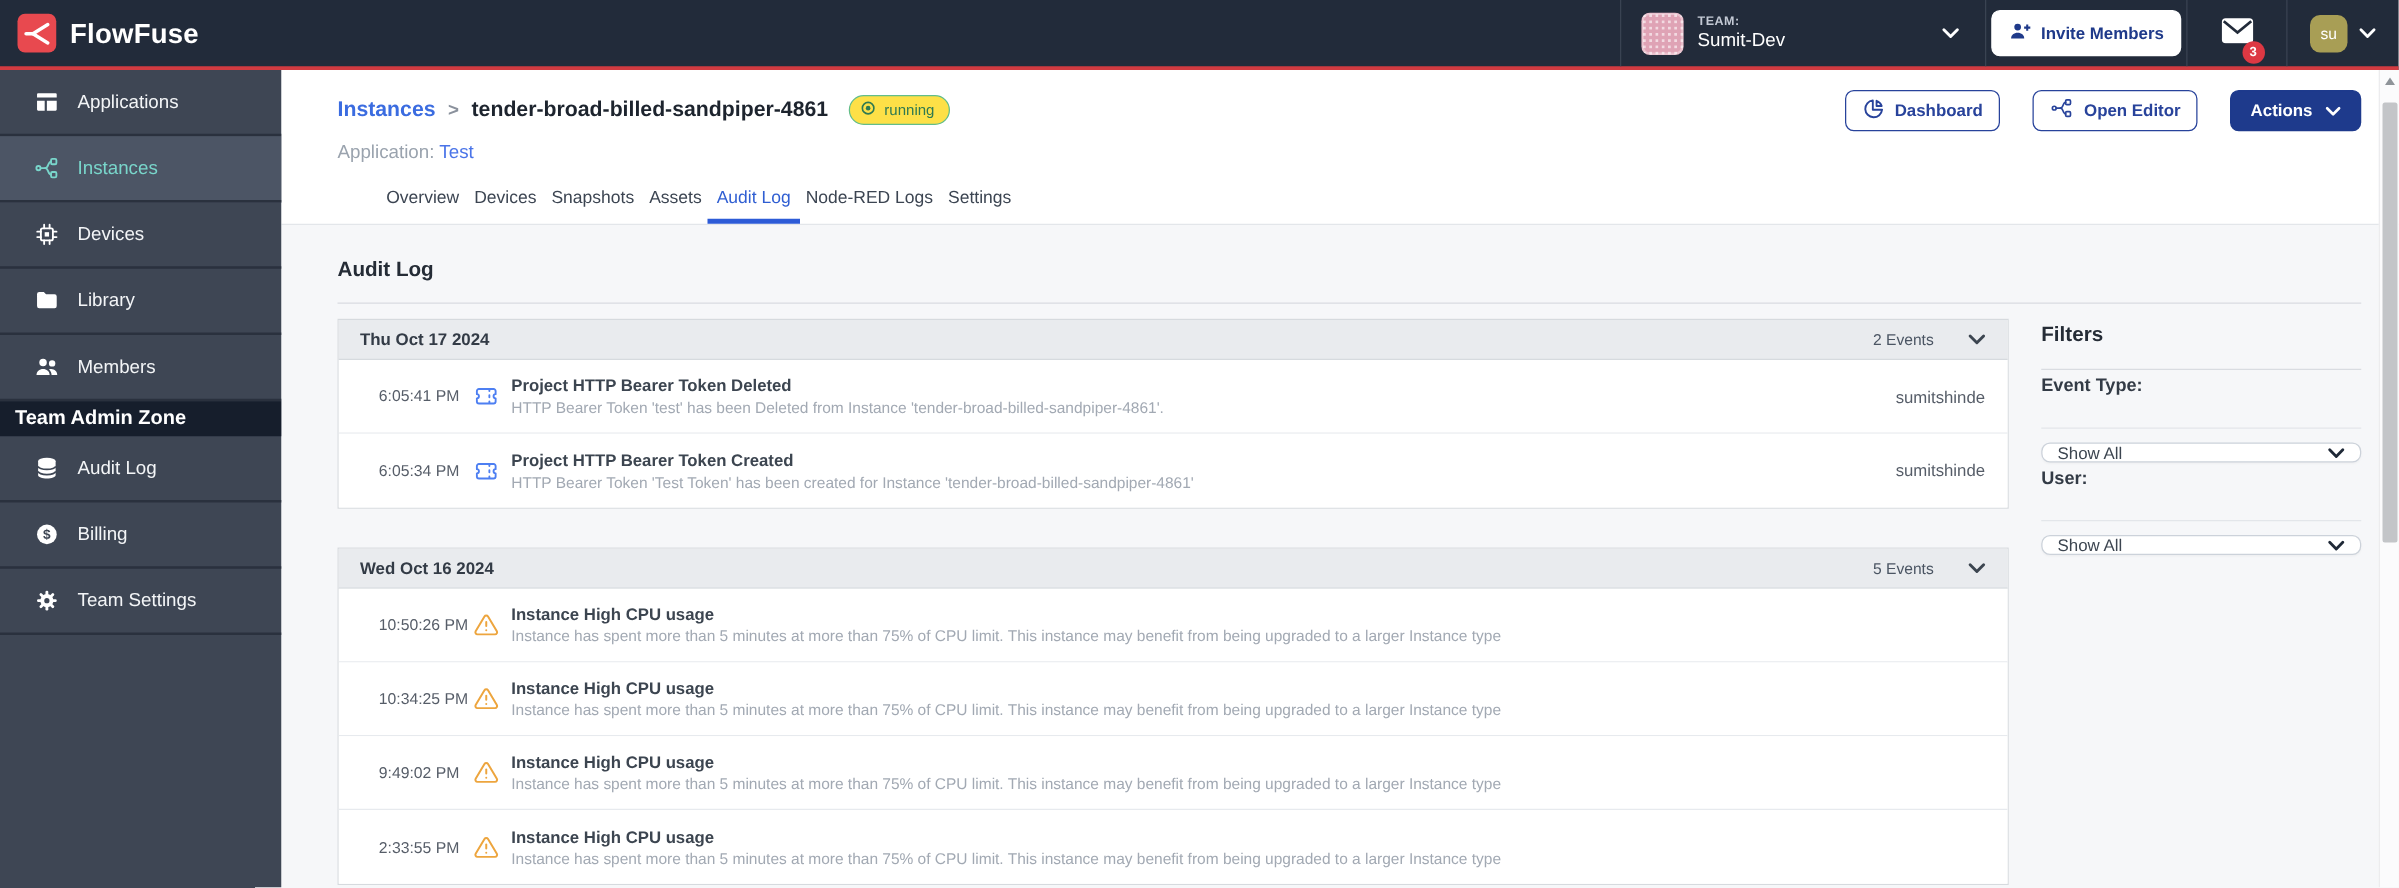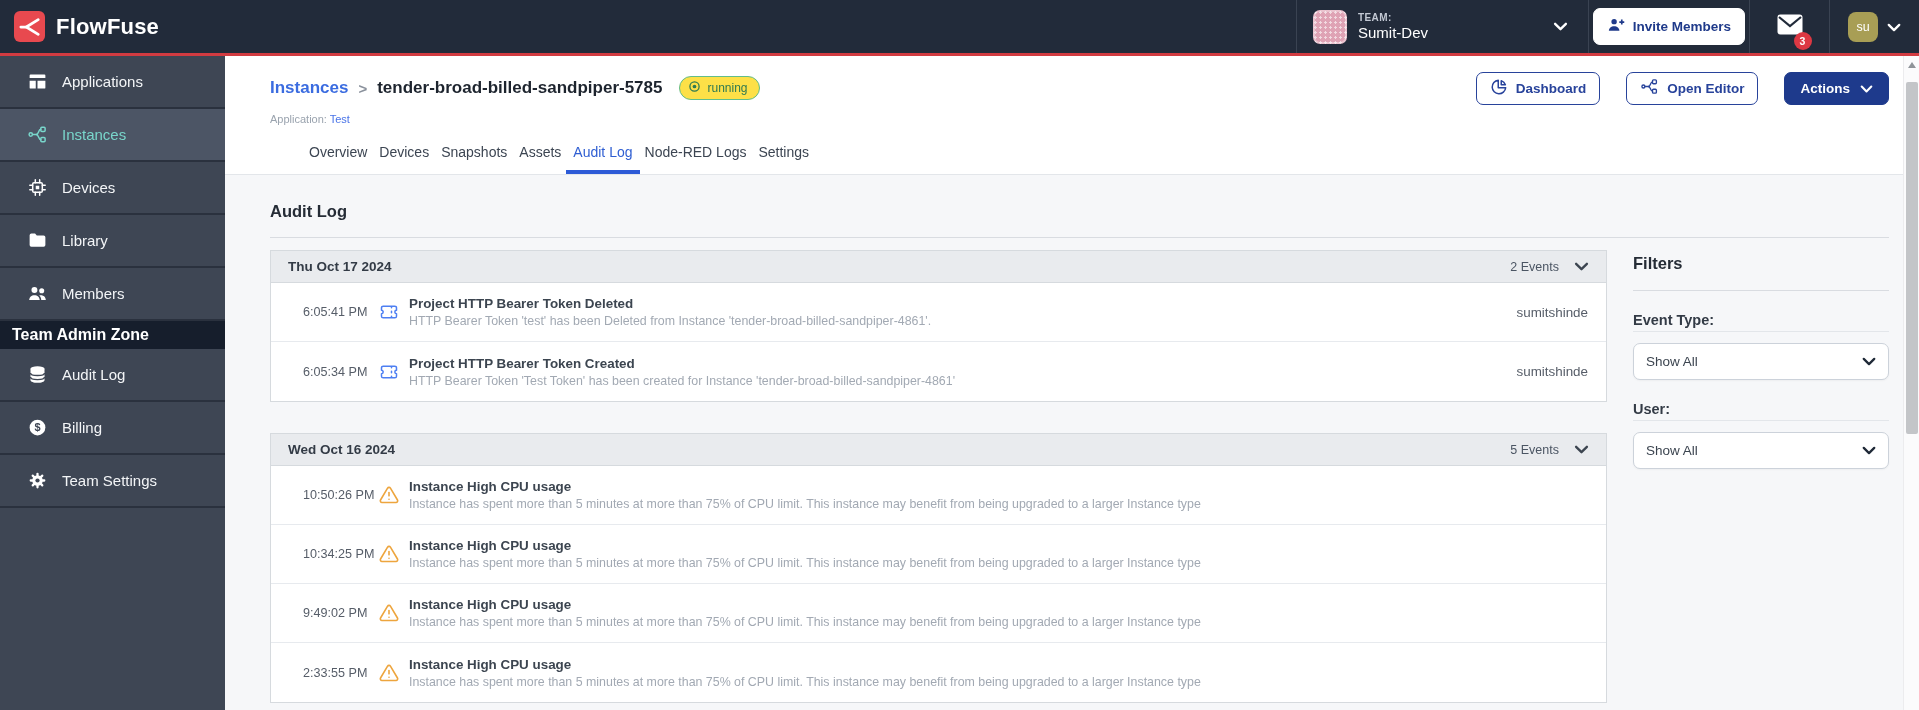--- a/index.html
+++ b/index.html
@@ -53,57 +53,57 @@
   .crumb-sep { color: #8a919c; margin: 0 10px; font-size: 15px; font-weight: 600; }
   .crumb-name { color: #1d242e; font-weight: 700; font-size: 17px; }
   .status-badge { margin-left: 17px; display: flex; align-items: center; gap: 6px;
     background: #fde047; border: 1px solid #62bd8a; border-radius: 999px;
     padding: 3px 11px 3px 8px; color: #2f7a51; font-size: 12px; }
   .head-actions { margin-left: auto; display: flex; gap: 26px; }
   .btn { display: flex; align-items: center; gap: 8px; height: 33px; padding: 0 13px;
     border-radius: 7px; font-size: 13.5px; font-weight: 700; cursor: pointer; }
   .btn-outline { background: #fff; border: 1.5px solid #28439b; color: #28439b; }
   .btn-solid { background: #1e3a8c; border: 1.5px solid #1e3a8c; color: #fff; padding: 0 15px; gap: 10px; }
-  .app-row { margin-top: 7px; font-size: 11px; color: #9aa3ae; }
+  .app-row { margin-top: 7px; font-size: 15px; color: #9aa3ae; }
   .app-link { color: #4a74e8; cursor: pointer; }
   .tabs { display: flex; gap: 12px; padding-left: 39px; margin-top: 13px; }
   .tab { position: relative; padding: 6px 0 14px; font-size: 14px; color: #3c4552; cursor: pointer; }
   .tab.active { color: #2f5ed2; }
   .tab.active::after { content: ""; position: absolute; left: -7px; right: -7px; bottom: 0;
     height: 4px; background: #2d5bd7; }
 
   .content { padding: 0 30px 0 45px; }
   .audit-title { margin-top: 27px; font-size: 16.5px; font-weight: 700; color: #252c36; }
   .title-rule { border: none; border-top: 1px solid #d9dce1; margin: 16px 0 0; }
   .cols { display: flex; gap: 26px; align-items: flex-start; }
   .events-col { width: 1337px; flex: none; margin-top: 12px; }
   .filters-col { flex: 1; margin-top: 16px; }
 
   .group { background: #fff; border: 1px solid #d6dade; margin-bottom: 31px; }
   .group-head { height: 32px; background: #e9ebee; border-bottom: 1px solid #d6dade;
     display: flex; align-items: center; padding: 0 17px; cursor: pointer; }
   .group-date { font-size: 13.5px; font-weight: 600; color: #333b46; }
-  .group-right { margin-left: auto; display: flex; align-items: center; gap: 15px; }
+  .group-right { margin-left: auto; display: flex; align-items: center; gap: 27px; }
   .group-count { font-size: 12.5px; color: #4b5563; }
   .group-chev { display: flex; }
   .entry { display: flex; align-items: center; height: 59px; padding: 0 18px 0 32px;
     border-bottom: 1px solid #e7eaee; background: #fff; }
   .entry:last-child { border-bottom: none; }
   .entry-time { width: 76px; flex: none; font-size: 12.6px; color: #565d68; }
   .entry-icon { width: 20px; flex: none; margin-right: 10px; display: flex; }
   .entry-text { display: flex; flex-direction: column; gap: 3px; min-width: 0; }
   .entry-title { font-size: 13.4px; font-weight: 600; color: #3c4550; }
   .entry-desc { font-size: 12.4px; color: #a2a9b3; white-space: nowrap; }
   .entry-user { margin-left: auto; font-size: 13.4px; color: #565d68; padding-left: 20px; }
 
   .filters-title { font-size: 16.5px; font-weight: 700; color: #252c36; }
   .filters-rule { border: none; border-top: 1px solid #d9dce1; margin-top: 17px; }
-  .filter-label { margin-top: 21px; padding-bottom: 3px; border-bottom: 1px solid #e3e6ea;
+  .filter-label { margin-top: 5px; padding-bottom: 25px; border-bottom: 1px solid #e3e6ea;
     font-size: 14.5px; font-weight: 700; color: #333b46; }
-  .select { margin-top: 11px; height: 37px; background: #fff; border: 1px solid #ccd2da; border-radius: 7px;
+  .select { margin-top: 11px; height: 16px; background: #fff; border: 1px solid #ccd2da; border-radius: 7px;
     display: flex; align-items: center; justify-content: space-between; padding: 0 12px;
     font-size: 13.5px; color: #3c4550; box-shadow: 0 1px 2px rgba(0,0,0,.04); cursor: pointer; }
 
   
   .scrollbar { position: absolute; top: 56px; right: 0; bottom: 0; width: 16px;
     background: #fbfbfc; border-left: 1px solid #ececee; z-index: 60; }
   .scroll-up { height: 17px; display: flex; align-items: center; justify-content: center; cursor: pointer; }
   .scroll-up-arrow { width: 0; height: 0; border-left: 4px solid transparent; border-right: 4px solid transparent;
     border-bottom: 6px solid #8f9499; }
   .scroll-thumb { position: absolute; top: 26px; left: 2px; width: 12px; height: 352px;
@@ -253,21 +253,21 @@
         <span>Team Settings</span>
       </div>
     </div>
 </nav>
 
 <main class="main">
   <section class="page-head">
     <div class="crumb-row">
       <a class="crumb-link">Instances</a>
       <span class="crumb-sep">&gt;</span>
-      <span class="crumb-name">tender-broad-billed-sandpiper-5785</span>
+      <span class="crumb-name">tender-broad-billed-sandpiper-4861</span>
       <span class="status-badge">
         <span><svg width="13" height="13" viewBox="0 0 24 24">
               <circle cx="12" cy="12" r="8.5" fill="none" stroke="#2f7a51" stroke-width="2.4"></circle>
               <circle cx="12" cy="12" r="3.4" fill="#2f7a51"></circle>
             </svg></span>
         <span>running</span>
       </span>
       <span class="head-actions">
         <button class="btn btn-outline">
           <span><svg width="18" height="18" viewBox="0 0 24 24" fill="none" stroke="#28439b" stroke-width="2" stroke-linecap="round" stroke-linejoin="round">

